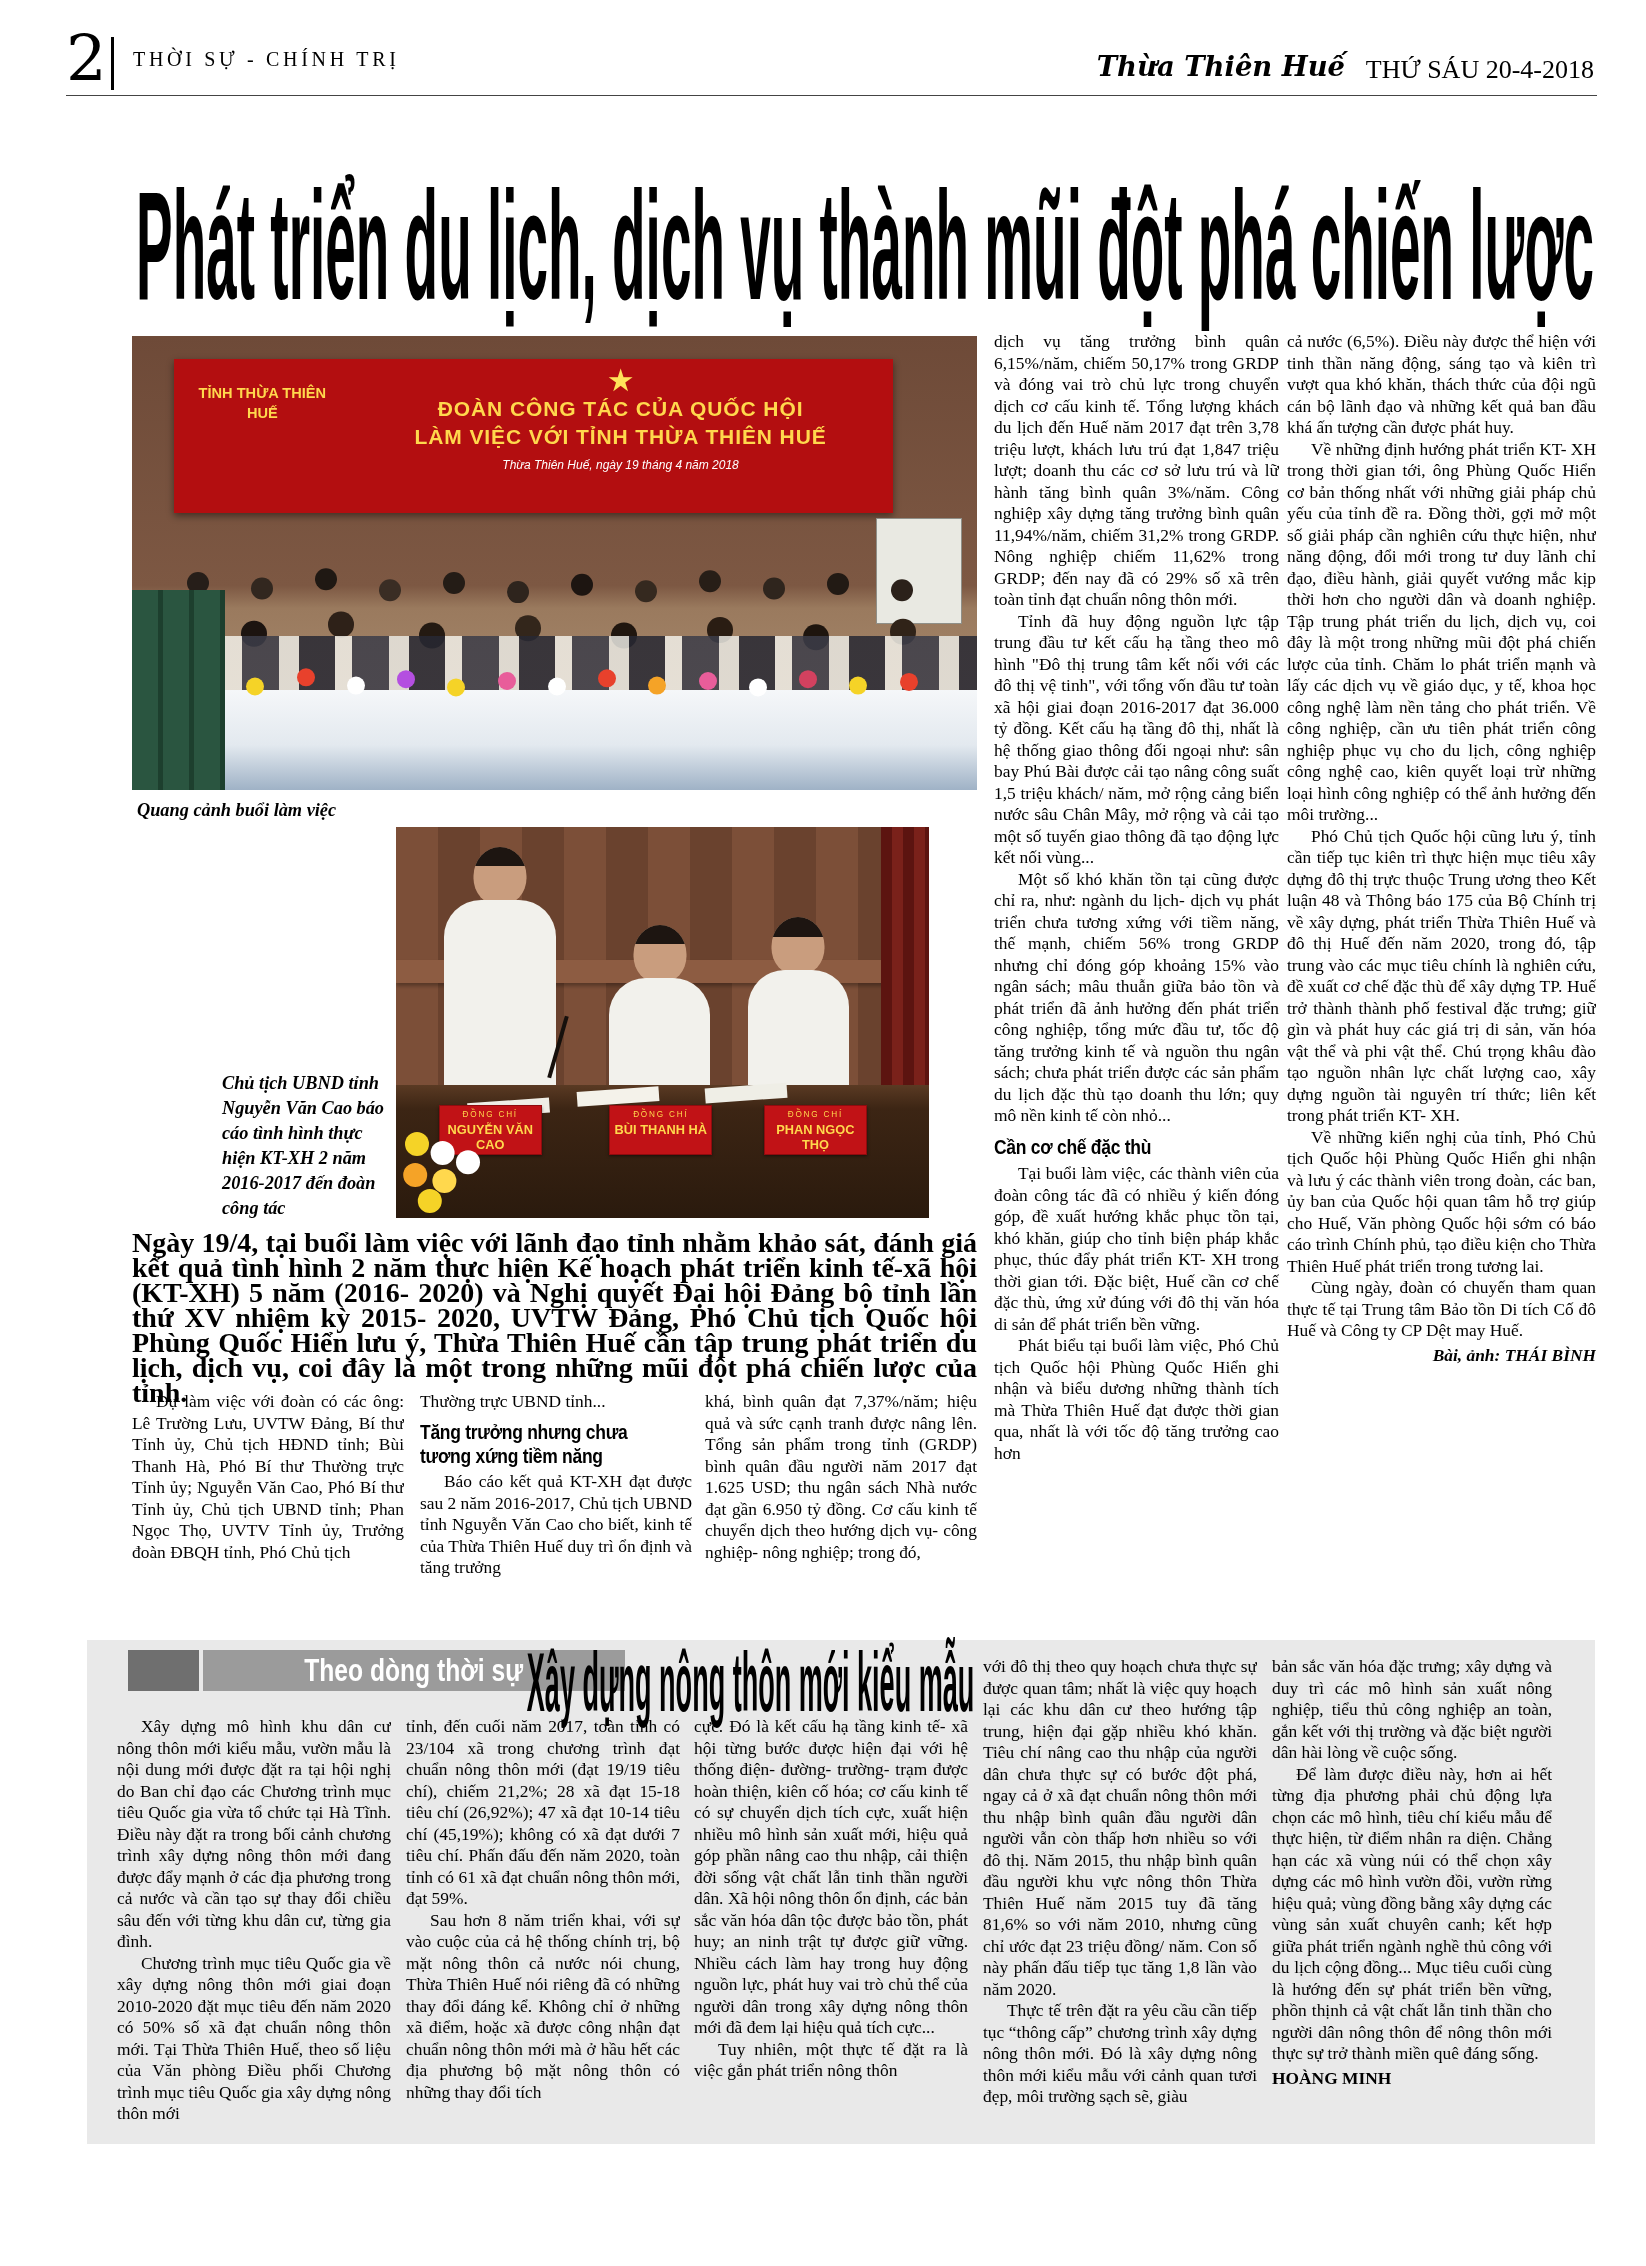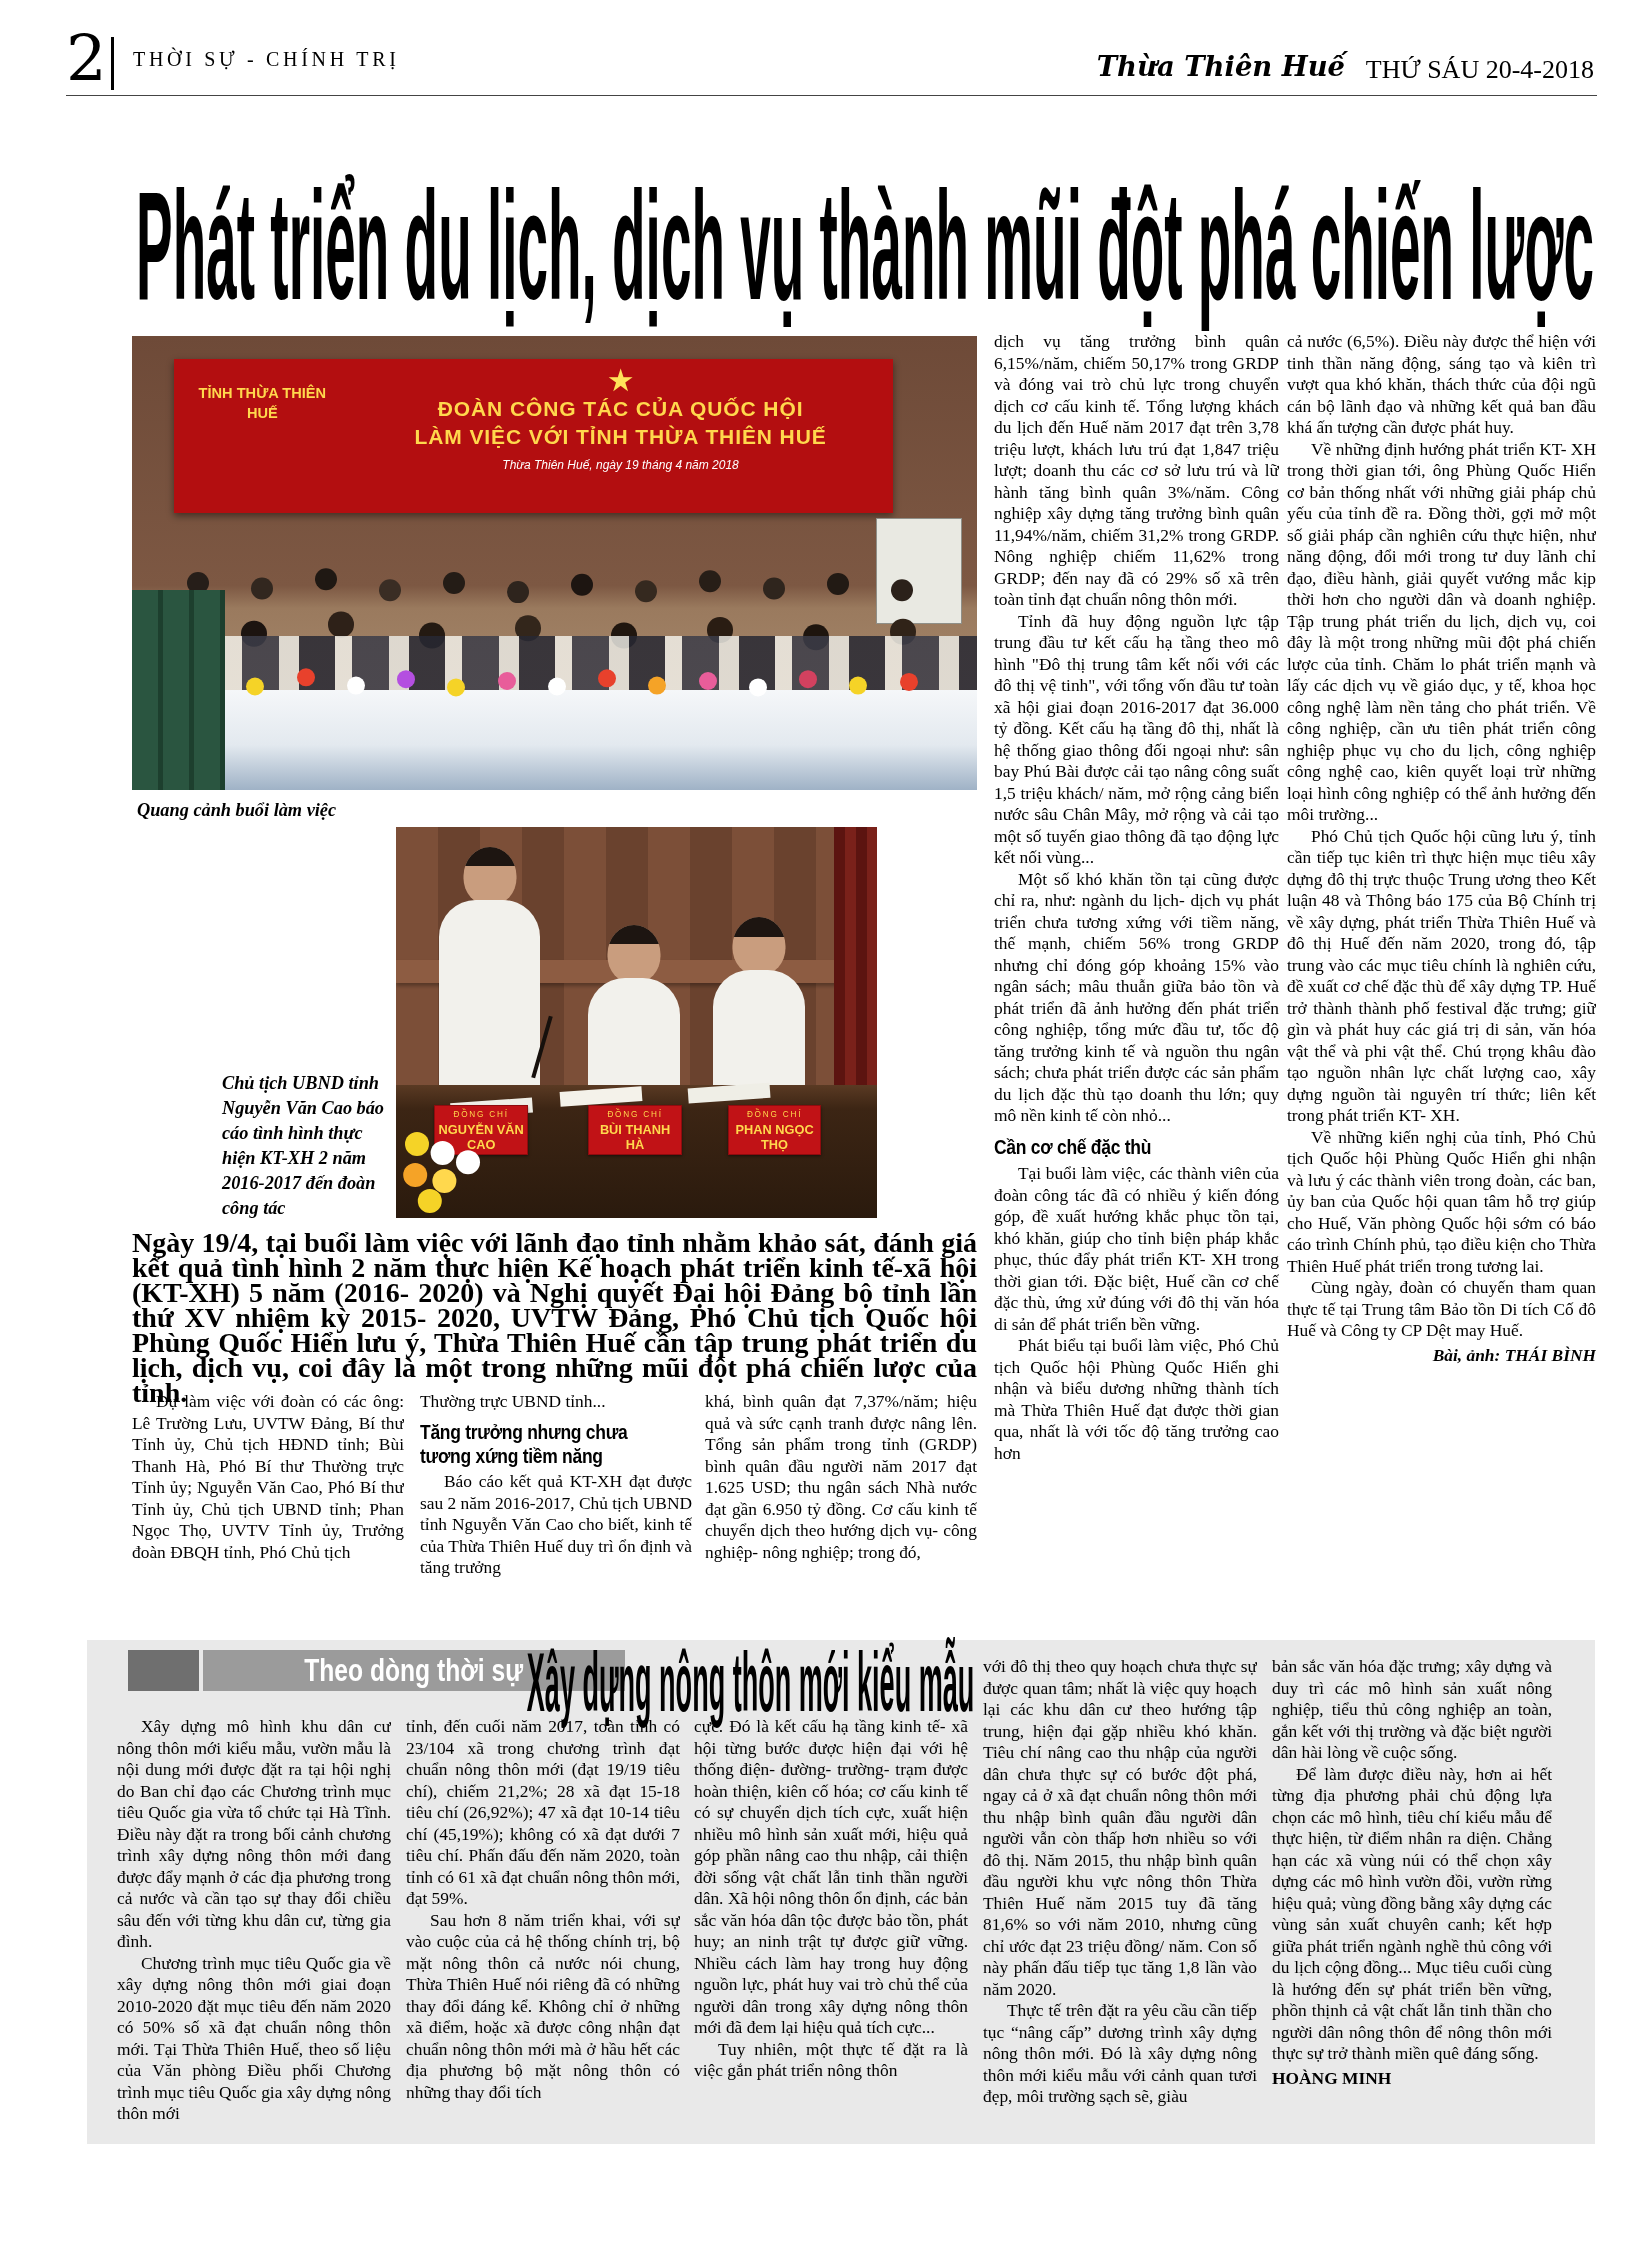--- a/index.html
+++ b/index.html
@@ -50,21 +50,21 @@
   .p1-flowers{position:absolute;left:64px;top:74%;width:18.3px;height:18.3px;border-radius:50%;background:#e85d9a;
      box-shadow:50px 5.5px 0 #f5d327,101px -3.7px 0 #e8412c,151px 4.6px 0 #ffffff,201px -1.8px 0 #b44fe0,
      251px 6.4px 0 #f5d327,302px 0 0 #e85d9a,352px 5.5px 0 #ffffff,402px -2.7px 0 #e8412c,
      452px 4.6px 0 #f5a327,503px 0 0 #e85d9a,553px 6.4px 0 #ffffff,603px -1.8px 0 #d2415f,
      653px 4.6px 0 #f5d327,704px 0.9px 0 #e8412c;}
   .p1-chairs{position:absolute;left:0;top:56%;width:11%;height:44%;
      background:repeating-linear-gradient(90deg,#2a5540 0 25.6px,#1d3f2e 25.6px 31px);}
   .caption1{position:absolute;left:137px;top:800px;font-size:18.3px;font-weight:700;font-style:italic;}
 
   
-  .photo2{position:absolute;left:396px;top:827px;width:481px;height:391px;overflow:hidden;
+  .photo2{position:absolute;left:396px;top:827px;width:533px;height:391px;overflow:hidden;
           background:repeating-linear-gradient(90deg,#7c4f38 0 42px,#6a422e 42px 84px);}
   .p2-rail{position:absolute;left:0;right:0;top:34%;height:6%;background:#8d5c42;box-shadow:0 2.7px 3.7px rgba(0,0,0,.3);}
   .p2-curtain{position:absolute;right:0;top:0;width:9%;height:100%;
      background:repeating-linear-gradient(90deg,#5c1410 0 11px,#7a211a 11px 22px);}
   .p2-man{position:absolute;}
   .p2-head{position:absolute;left:50%;transform:translateX(-50%);top:0;width:53px;height:58px;
      border-radius:50% 50% 46% 46%;background:#c99d7e;overflow:hidden;}
   .p2-head::before{content:"";position:absolute;left:0;top:0;width:100%;height:34%;background:#1d1511;}
   .p2-body{position:absolute;left:0;right:0;top:53px;bottom:0;background:#f2f1ec;
      border-radius:37px 37px 0 0;}
@@ -238,21 +238,21 @@
   <div class="col ocol2">
       <p class="para cont">tỉnh, đến cuối năm 2017, toàn tỉnh có 23/104 xã trong chương trình đạt chuẩn nông thôn mới (đạt 19/19 tiêu chí), chiếm 21,2%;  28 xã đạt 15-18 tiêu chí (26,92%); 47 xã đạt 10-14 tiêu chí (45,19%); không có xã đạt dưới 7 tiêu chí. Phấn đấu đến năm 2020, toàn tỉnh có 61 xã đạt chuẩn nông thôn mới, đạt 59%.</p>
       <p class="para">Sau hơn 8 năm triển khai, với sự vào cuộc của cả hệ thống chính trị, bộ mặt nông thôn cả nước nói chung, Thừa Thiên Huế nói riêng đã có những thay đổi đáng kể. Không chỉ ở những xã điểm, hoặc xã được công nhận đạt chuẩn nông thôn mới mà ở hầu hết các địa phương bộ mặt nông thôn có những thay đổi tích</p>
     </div>
   <div class="col ocol3">
       <p class="para cont">cực. Đó là kết cấu hạ tầng kinh tế- xã hội từng bước được hiện đại với hệ thống điện- đường- trường- trạm được hoàn thiện, kiên cố hóa; cơ cấu kinh tế có sự chuyển dịch tích cực, xuất hiện nhiều mô hình sản xuất mới, hiệu quả góp phần nâng cao thu nhập, cải thiện đời sống vật chất lẫn tinh thần người dân. Xã hội nông thôn ổn định, các bản sắc văn hóa dân tộc được bảo tồn, phát huy; an ninh trật tự được giữ vững. Nhiều cách làm hay trong huy động nguồn lực, phát huy vai trò chủ thể của người dân trong xây dựng nông thôn mới đã đem lại hiệu quả tích cực...</p>
       <p class="para">Tuy nhiên, một thực tế đặt ra là việc gắn phát triển nông thôn</p>
     </div>
   <div class="col ocol4">
       <p class="para cont">với đô thị theo quy hoạch chưa thực sự được quan tâm; nhất là việc quy hoạch lại các khu dân cư theo hướng tập trung, hiện đại gặp nhiều khó khăn. Tiêu chí nâng cao thu nhập của người dân chưa thực sự có bước đột phá, ngay cả ở xã đạt chuẩn nông thôn mới thu nhập bình quân đầu người dân người vẫn còn thấp hơn nhiều so với đô thị. Năm 2015, thu nhập bình quân đầu người khu vực nông thôn Thừa Thiên Huế năm 2015 tuy đã tăng 81,6% so với năm 2010, nhưng cũng chỉ ước đạt 23 triệu đồng/ năm. Con số này phấn đấu tiếp tục tăng 1,8 lần vào năm 2020.</p>
-      <p class="para">Thực tế trên đặt ra yêu cầu cần tiếp tục “nâng cấp” dương trình xây dựng nông thôn mới. Đó là xây dựng nông thôn mới kiểu mẫu với cảnh quan tươi đẹp, môi trường sạch sẽ, giàu</p>
+      <p class="para">Thực tế trên đặt ra yêu cầu cần tiếp tục “thông cấp” chương trình xây dựng nông thôn mới. Đó là xây dựng nông thôn mới kiểu mẫu với cảnh quan tươi đẹp, môi trường sạch sẽ, giàu</p>
     </div>
   <div class="col ocol5">
       <p class="para cont">bản sắc văn hóa đặc trưng; xây dựng và duy trì các mô hình sản xuất nông nghiệp, tiểu thủ công nghiệp an toàn, gắn kết với thị trường và đặc biệt người dân hài lòng về cuộc sống.</p>
       <p class="para">Để làm được điều này, hơn ai hết từng địa phương phải chủ động lựa chọn các mô hình, tiêu chí kiểu mẫu để thực hiện, từ điểm nhân ra diện. Chẳng hạn các xã vùng núi có thể chọn xây dựng các mô hình vườn đồi, vườn rừng hiệu quả; vùng đồng bằng xây dựng các vùng sản xuất chuyên canh; kết hợp giữa phát triển ngành nghề thủ công với du lịch cộng đồng... Mục tiêu cuối cùng là hướng đến sự phát triển bền vững, phồn thịnh cả vật chất lẫn tinh thần cho người dân nông thôn để nông thôn mới thực sự trở thành miền quê đáng sống.</p>
       <p class="byline2">HOÀNG MINH</p>
     </div>
 
 </div>
 
 

